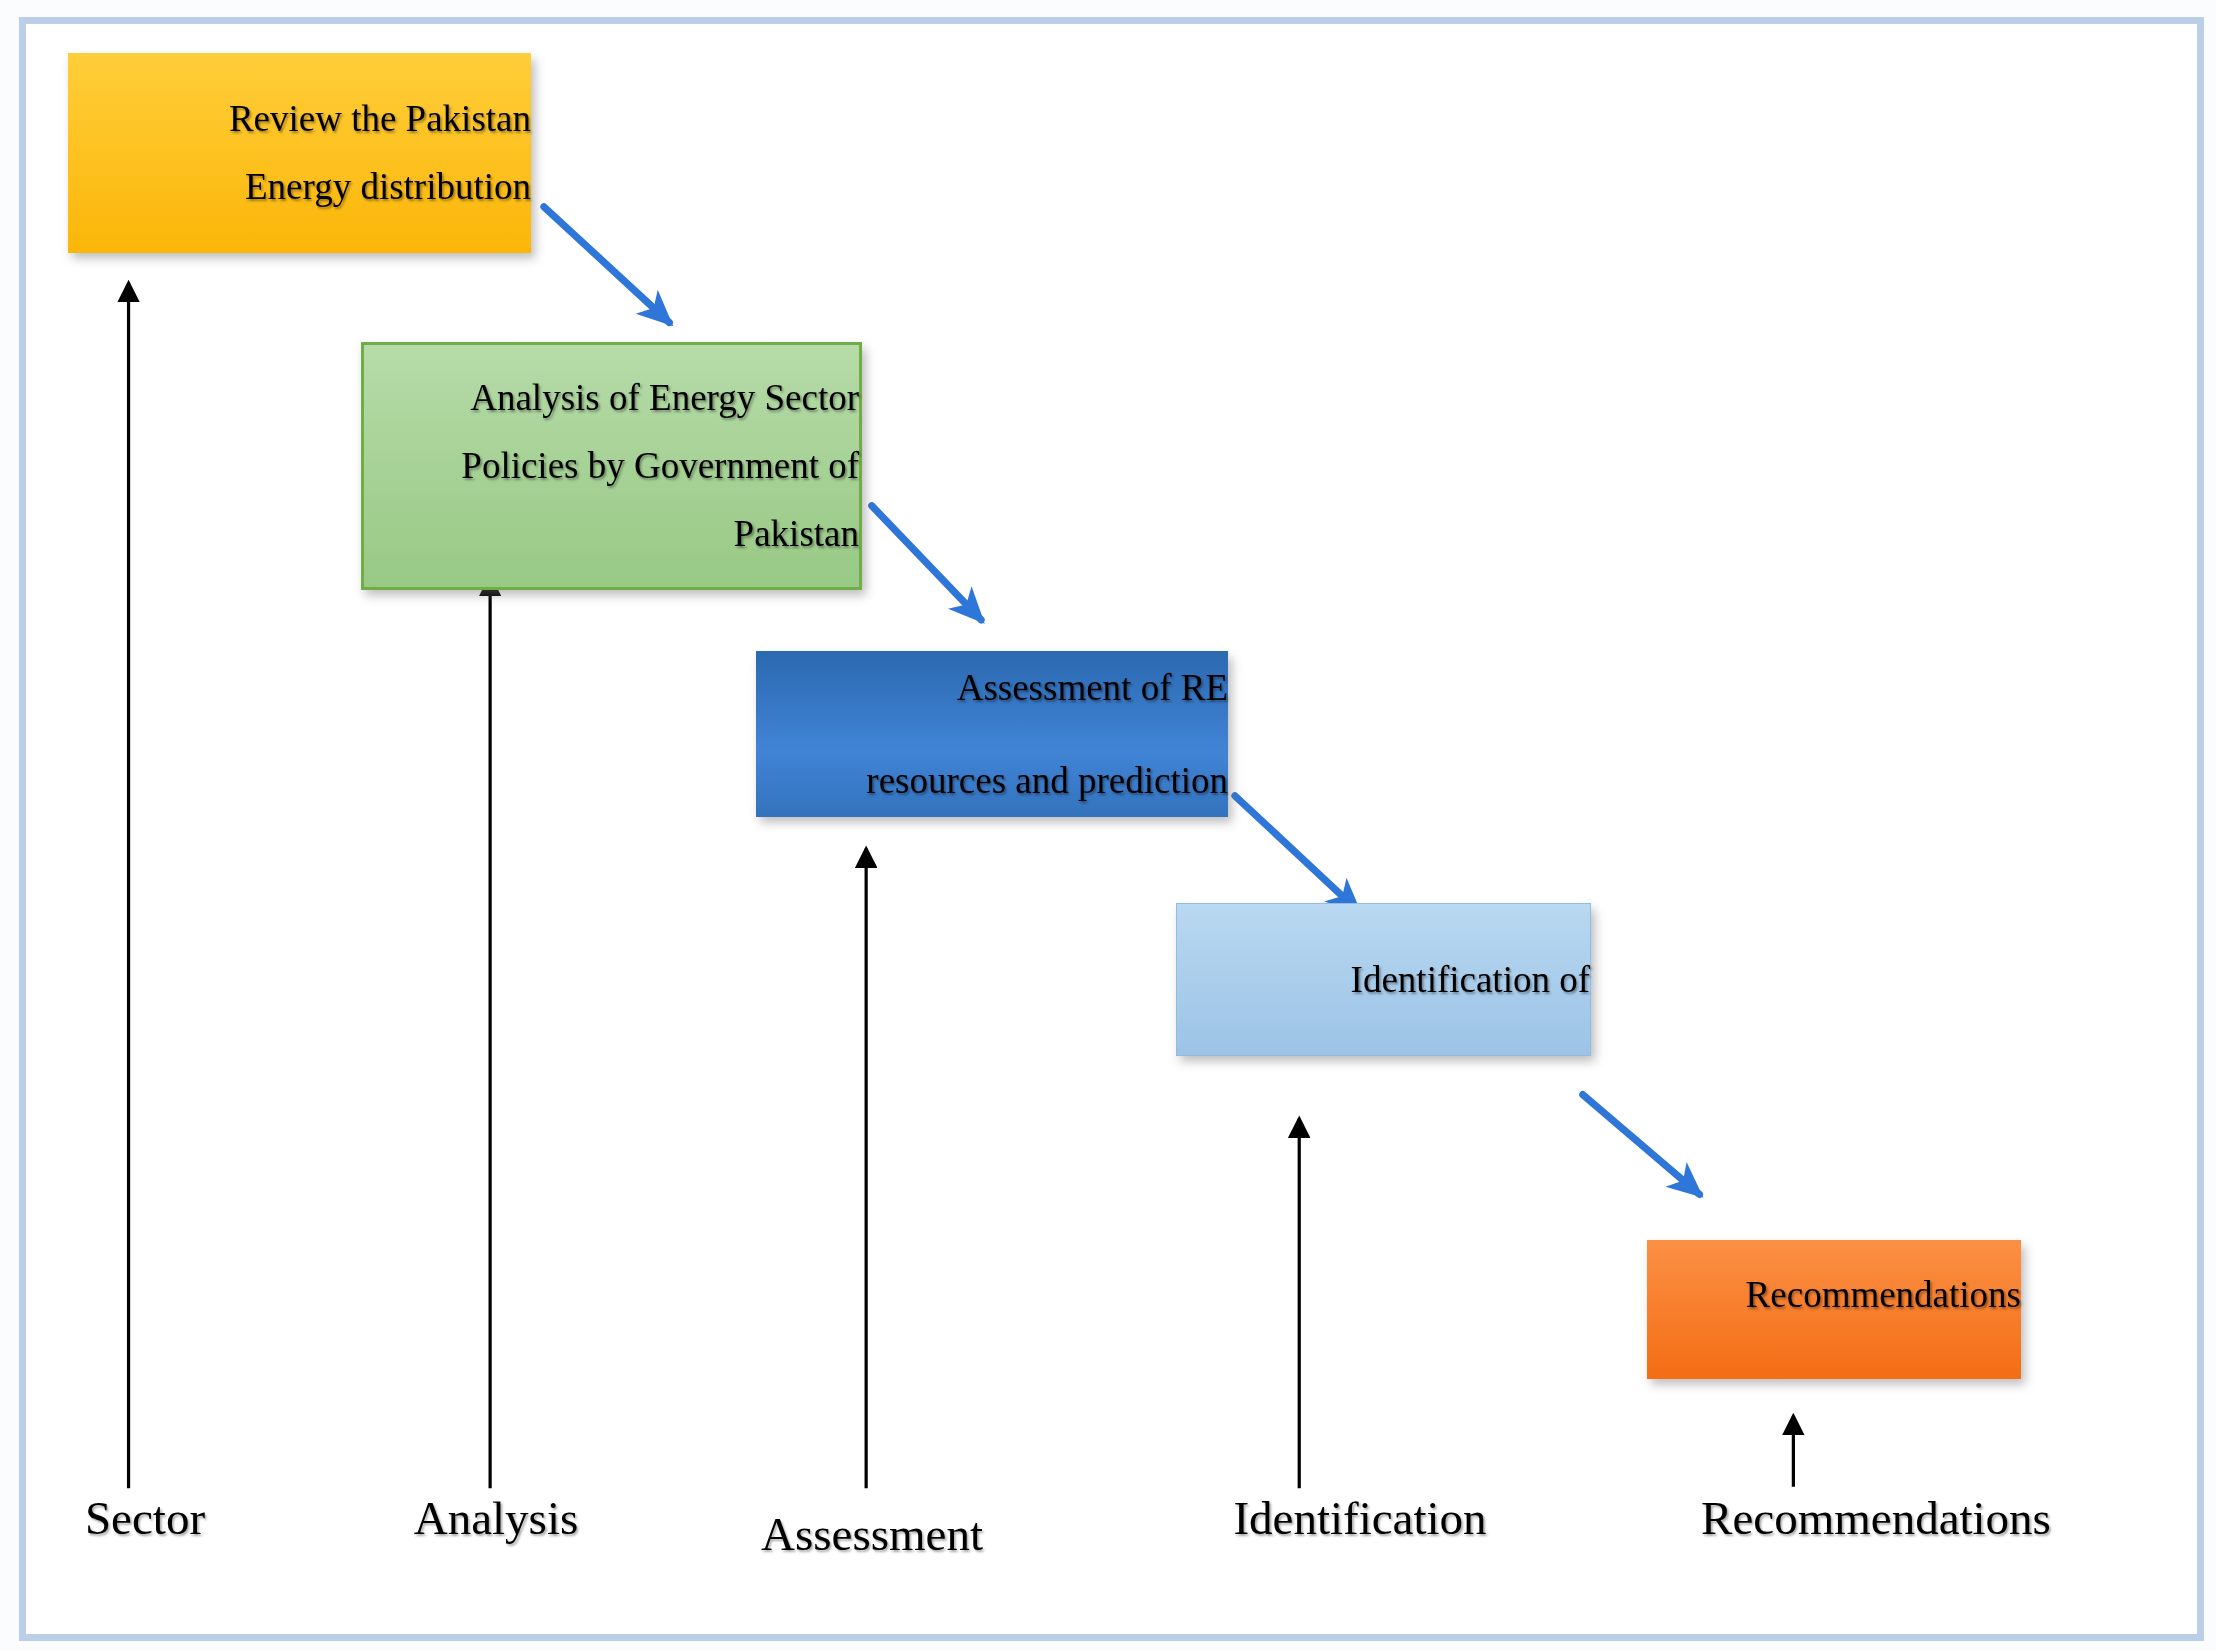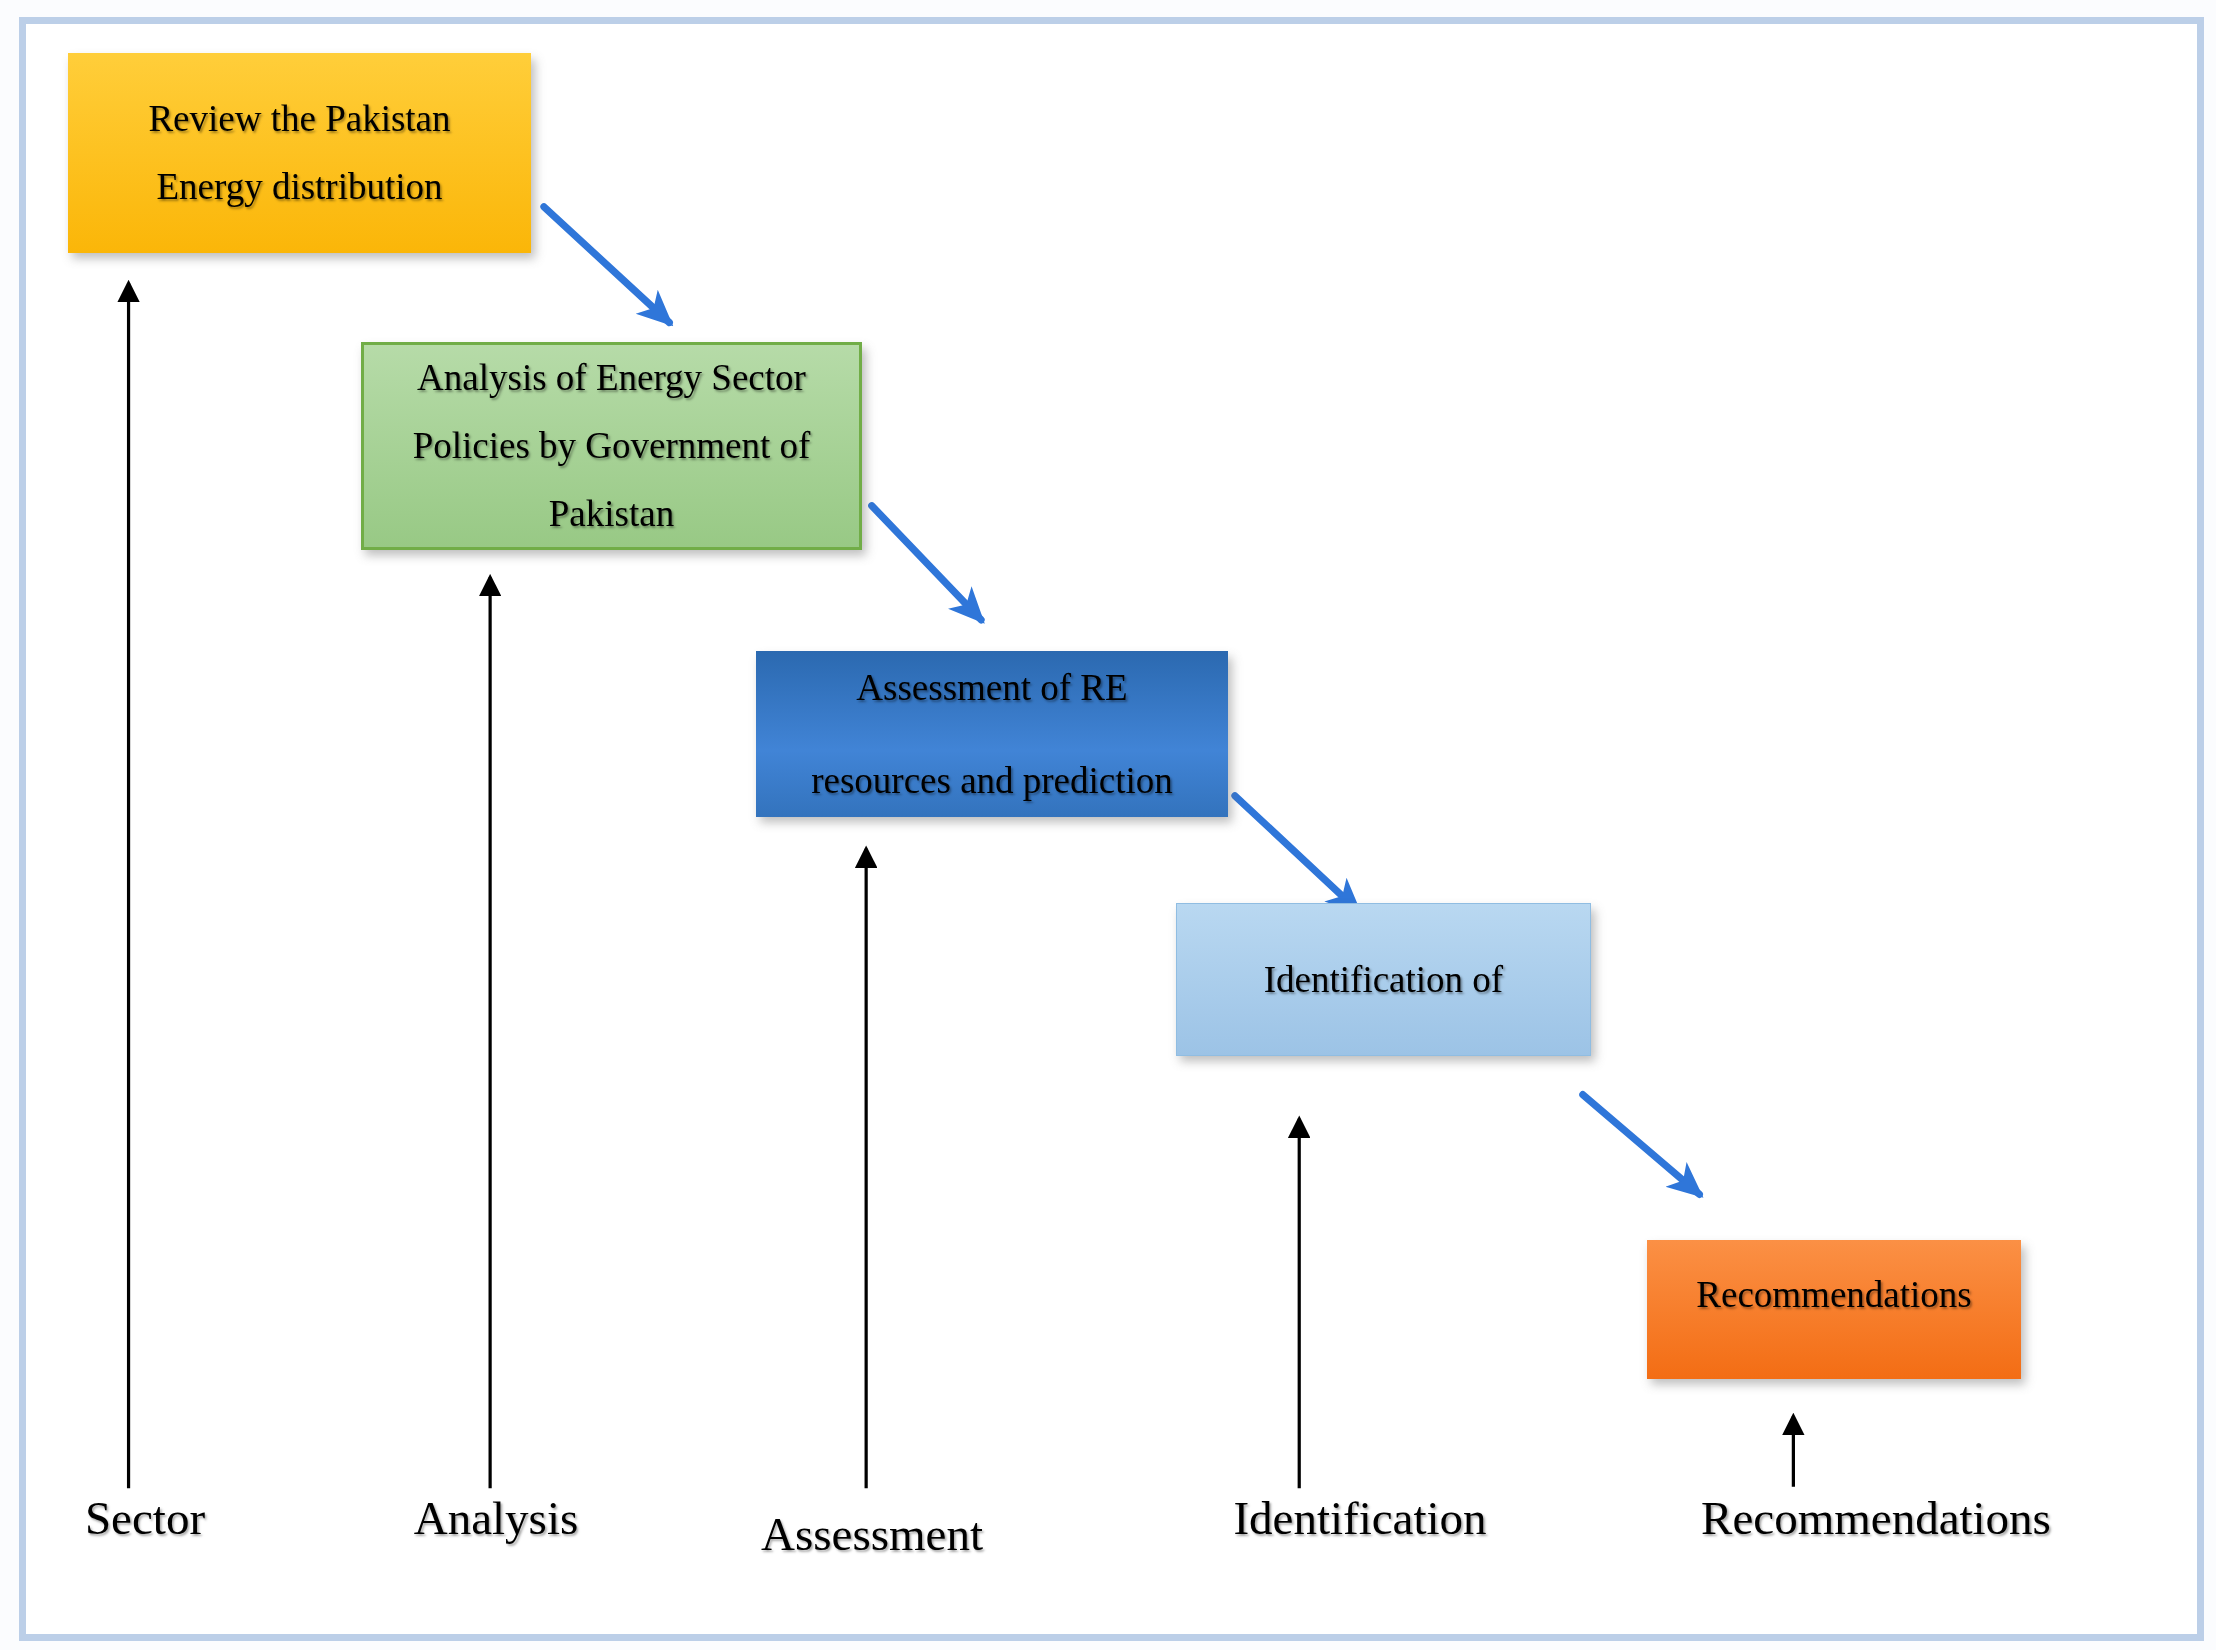--- a/index.html
+++ b/index.html
@@ -6,27 +6,27 @@
   .canvas{
     position:relative;width:2216px;height:1651px;background:#fbfcfe;overflow:hidden;
     font-family:"Liberation Serif","DejaVu Serif",serif;color:#000;
   }
   .frame{
     position:absolute;left:18.5px;top:17px;right:12px;bottom:10.4px;
     border:7.2px solid #bccfe8;background:#ffffff;
   }
   .arrow-layer{position:absolute;left:0;top:0;width:2216px;height:1651px;}
   .box{
-    position:absolute;display:flex;flex-direction:column;justify-content:center;align-items:center;
+    position:absolute;display:flex;flex-direction:column;justify-content:center;align-items:flex-end;
     text-align:center;font-size:37px;box-shadow:4px 6.4px 9.6px rgba(110,110,110,.45);
   }
   .box span{display:block;text-shadow:1.6px 2.4px 2.4px rgba(0,0,0,.38);white-space:nowrap;}
   .box-review{left:68px;top:53px;width:463px;height:200px;line-height:68px;
     background:linear-gradient(180deg,#ffce3a 0%,#fbb608 100%);}
-  .box-analysis{left:361px;top:342px;width:501px;height:208px;line-height:68px;box-sizing:border-box;
+  .box-analysis{left:361px;top:342px;width:501px;height:248px;line-height:68px;box-sizing:border-box;
     background:linear-gradient(180deg,#b6dba8 0%,#98c985 100%);border:3.2px solid #71ad47;}
   .box-assessment{left:756px;top:651px;width:472px;height:166px;line-height:72px;
     background:linear-gradient(180deg,#2b69b0 0%,#4184d6 60%,#3373bd 100%);gap:21px;}
   .box-identification{left:1176px;top:903px;width:415px;height:153px;line-height:64px;box-sizing:border-box;
     background:linear-gradient(180deg,#b9d8f1 0%,#9cc3e6 100%);border:1.6px solid #90bde2;}
   .box-recommendations{left:1647px;top:1240px;width:374px;height:139px;box-sizing:border-box;padding-bottom:30.5px;
     background:linear-gradient(180deg,#fb9045 0%,#f36d14 100%);}
   .axis-label{
     position:absolute;top:1491px;font-size:47px;white-space:nowrap;transform:translateX(-50%);
     text-shadow:1.6px 2.4px 2.4px rgba(0,0,0,.35);

